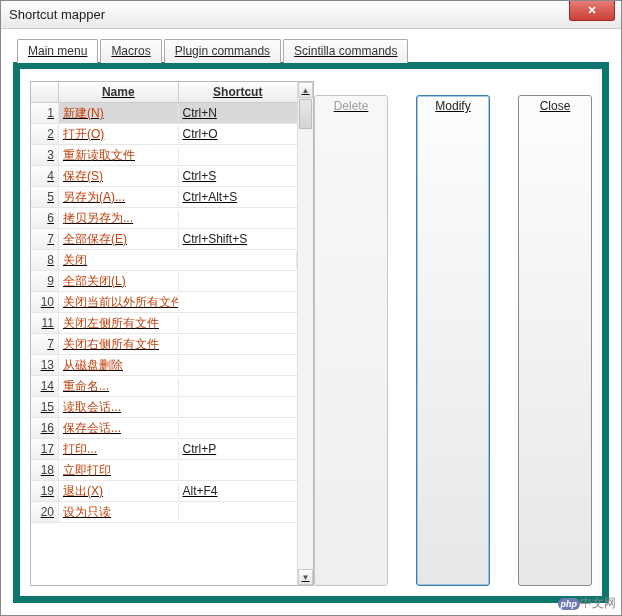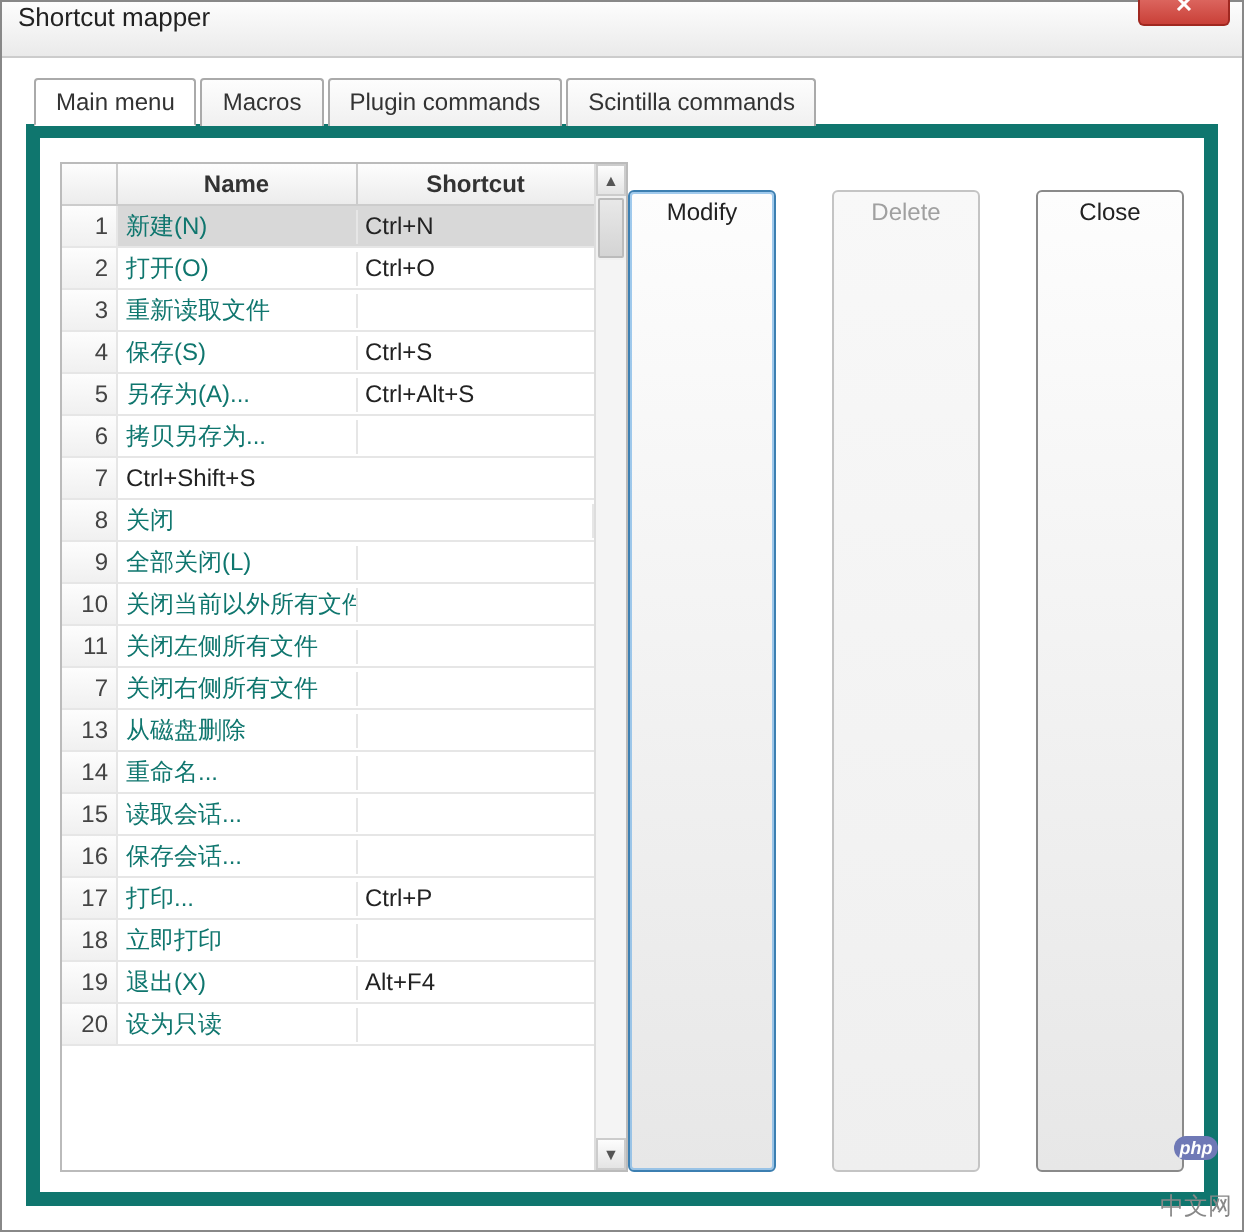--- a/index.html
+++ b/index.html
@@ -21,21 +21,21 @@
     border: 1px solid #888;
     box-shadow: 4px 4px 8px rgba(0,0,0,0.3);
     display: flex;
     flex-direction: column;
   }
   .titlebar {
     height: 28px;
     background: linear-gradient(to bottom, #fdfdfd, #eaeaea);
     border-bottom: 1px solid #ccc;
     display: flex;
-    align-items: flex-start;
+    align-items: center;
     justify-content: space-between;
     padding-left: 8px;
   }
   .titlebar-text {
     color: #222;
     font-size: 13px;
   }
   .close-btn {
     width: 46px;
     height: 20px;
@@ -51,20 +51,21 @@
     color: #fff;
     font-weight: bold;
     font-family: Arial;
     font-size: 11px;
   }
   .content {
     flex: 1;
     padding: 10px 12px 12px 12px;
     display: flex;
     flex-direction: column;
+    text-decoration: underline;
   }
   .tabs {
     display: flex;
     gap: 0;
     margin-bottom: -1px;
     padding-left: 4px;
     position: relative;
     z-index: 2;
   }
   .tab {
@@ -149,21 +150,21 @@
     padding: 0 4px;
     background: linear-gradient(to bottom, #fdfdfd, #f0f0f0);
     color: #444;
     height: 100%;
     display:flex; align-items:center; justify-content:flex-end;
   }
   .cell-name {
     flex: 1;
     border-right: 1px solid #e6e6e6;
     padding: 0 4px;
-    color: #0f766e;
+    color: #c2410c;
     white-space: nowrap;
     overflow: hidden;
   }
   .cell-shortcut {
     flex: 1;
     padding: 0 4px;
     color: #222;
     white-space: nowrap;
   }
   .vscroll {
@@ -214,21 +215,21 @@
     border-color: #c4c4c4;
     background: linear-gradient(to bottom,#f8f8f8,#efefef);
     cursor: default;
   }
   .watermark {
     position: absolute;
     right: 6px;
     bottom: 4px;
     font-size: 12px;
     color: #888;
-    display:flex; align-items:center; gap:15px;flex-direction:column;
+    display:flex; align-items:center; gap:0;
   }
   .watermark .php-logo {
     background:#6f79b6; color:#fff; font-weight:bold;
     font-size:9px; padding:1px 3px; border-radius:6px;
     font-style: italic;
   }
 </style>
 </head>
 <body>
 
@@ -287,20 +288,21 @@
                 <div class="cell-name">另存为(A)...</div>
                 <div class="cell-shortcut">Ctrl+Alt+S</div>
               </div>
               <div class="row">
                 <div class="cell-num">6</div>
                 <div class="cell-name">拷贝另存为...</div>
                 <div class="cell-shortcut"></div>
               </div>
               <div class="row">
                 <div class="cell-num">7</div>
+                <div class="cell-name">全部保存(E)</div>
                 <div class="cell-shortcut">Ctrl+Shift+S</div>
               </div>
               <div class="row">
                 <div class="cell-num">8</div>
                 <div class="cell-name">关闭</div>
               </div>
               <div class="row">
                 <div class="cell-num">9</div>
                 <div class="cell-name">全部关闭(L)</div>
                 <div class="cell-shortcut"></div>
@@ -369,22 +371,22 @@
           </div>
           <div class="scroll-thumb"></div>
           <div class="scroll-track"></div>
           <div class="scroll-btn">
             <span>▼</span>
           </div>
         </div>
       </div>
 
       <div class="buttons">
+        <div class="btn disabled">Delete</div>
         <div class="btn primary">Modify</div>
-        <div class="btn disabled">Delete</div>
         <div class="btn">Close</div>
       </div>
 
     </div>
   </div>
 </div>
 
 <div class="watermark">
   <span class="php-logo">php</span>
   <span>中文网</span>

